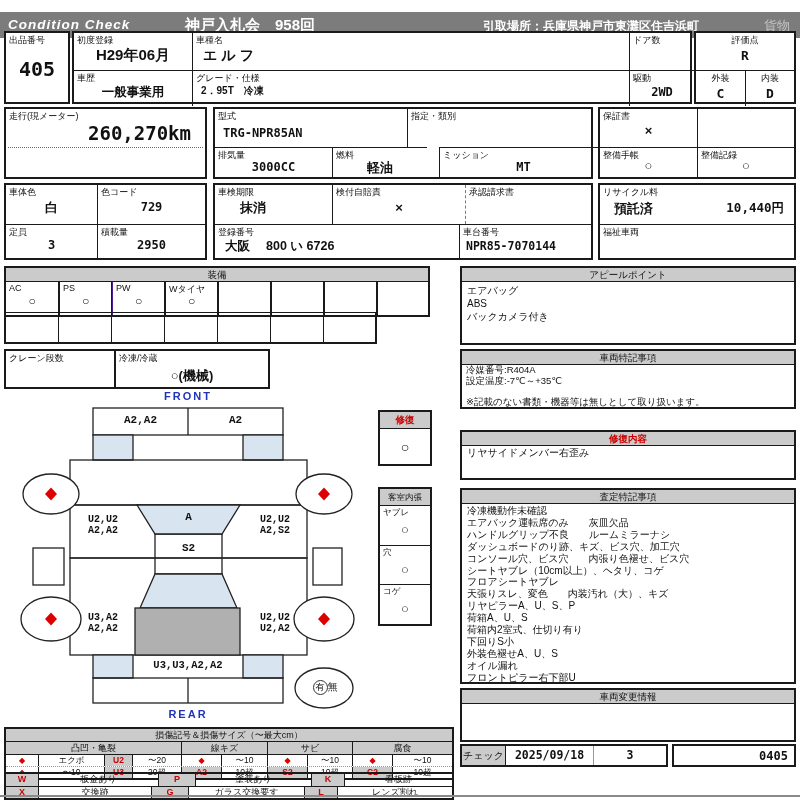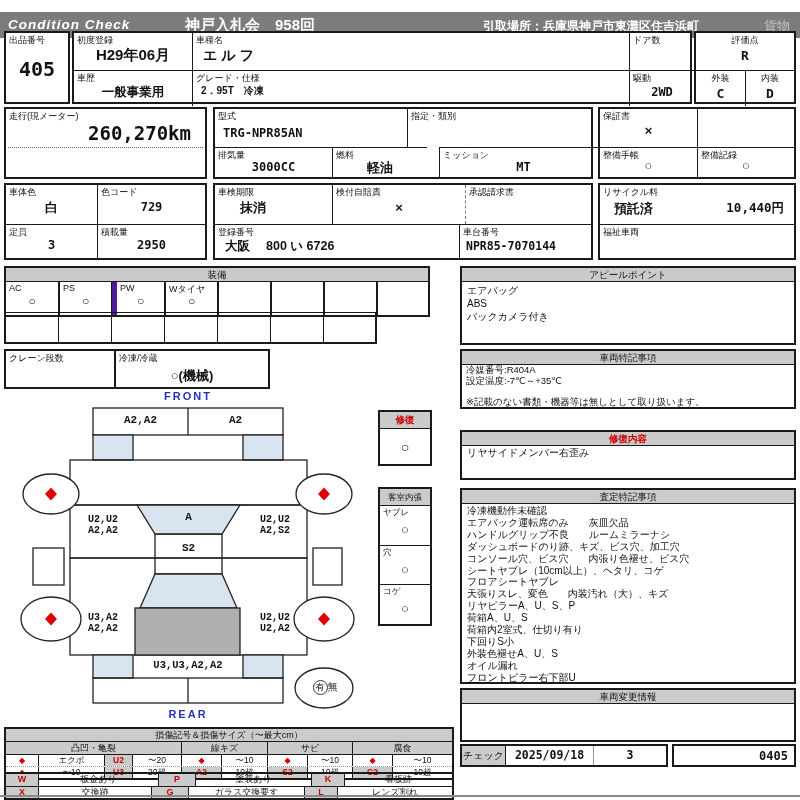--- a/index.html
+++ b/index.html
@@ -191,21 +191,21 @@
     <div class="hdrbar" style="height:13px;border:2px solid #1a1a1a;border-bottom:1px solid #1a1a1a;">装備</div>
     <div class="lrow" style="border:2px solid #1a1a1a;border-top:none;height:33px;">
       <div class="cell" style="position:relative;width:53px;">
           <span class="flbl">AC</span>
           <span class="fval ctr" style="top:12px;font-size:12px;">○</span>
         </div>
       <div class="cell" style="position:relative;width:53px;border-left:1px solid #1a1a1a;">
           <span class="flbl">PS</span>
           <span class="fval ctr" style="top:12px;font-size:12px;">○</span>
         </div>
-      <div class="cell" style="position:relative;width:53px;border-left:5px solid #4c1d95;">
+      <div class="cell" style="position:relative;width:53px;border-left:1px solid #4c1d95;">
           <span class="flbl">PW</span>
           <span class="fval ctr" style="top:12px;font-size:12px;">○</span>
         </div>
       <div class="cell" style="position:relative;width:53px;border-left:1px solid #1a1a1a;">
           <span class="flbl">Wタイヤ</span>
           <span class="fval ctr" style="top:12px;font-size:12px;">○</span>
         </div>
       <div class="cell" style="position:relative;width:53px;border-left:1px solid #1a1a1a;"></div>
       <div class="cell" style="position:relative;width:53px;border-left:1px solid #1a1a1a;"></div>
       <div class="cell" style="position:relative;width:53px;border-left:1px solid #1a1a1a;"></div>

